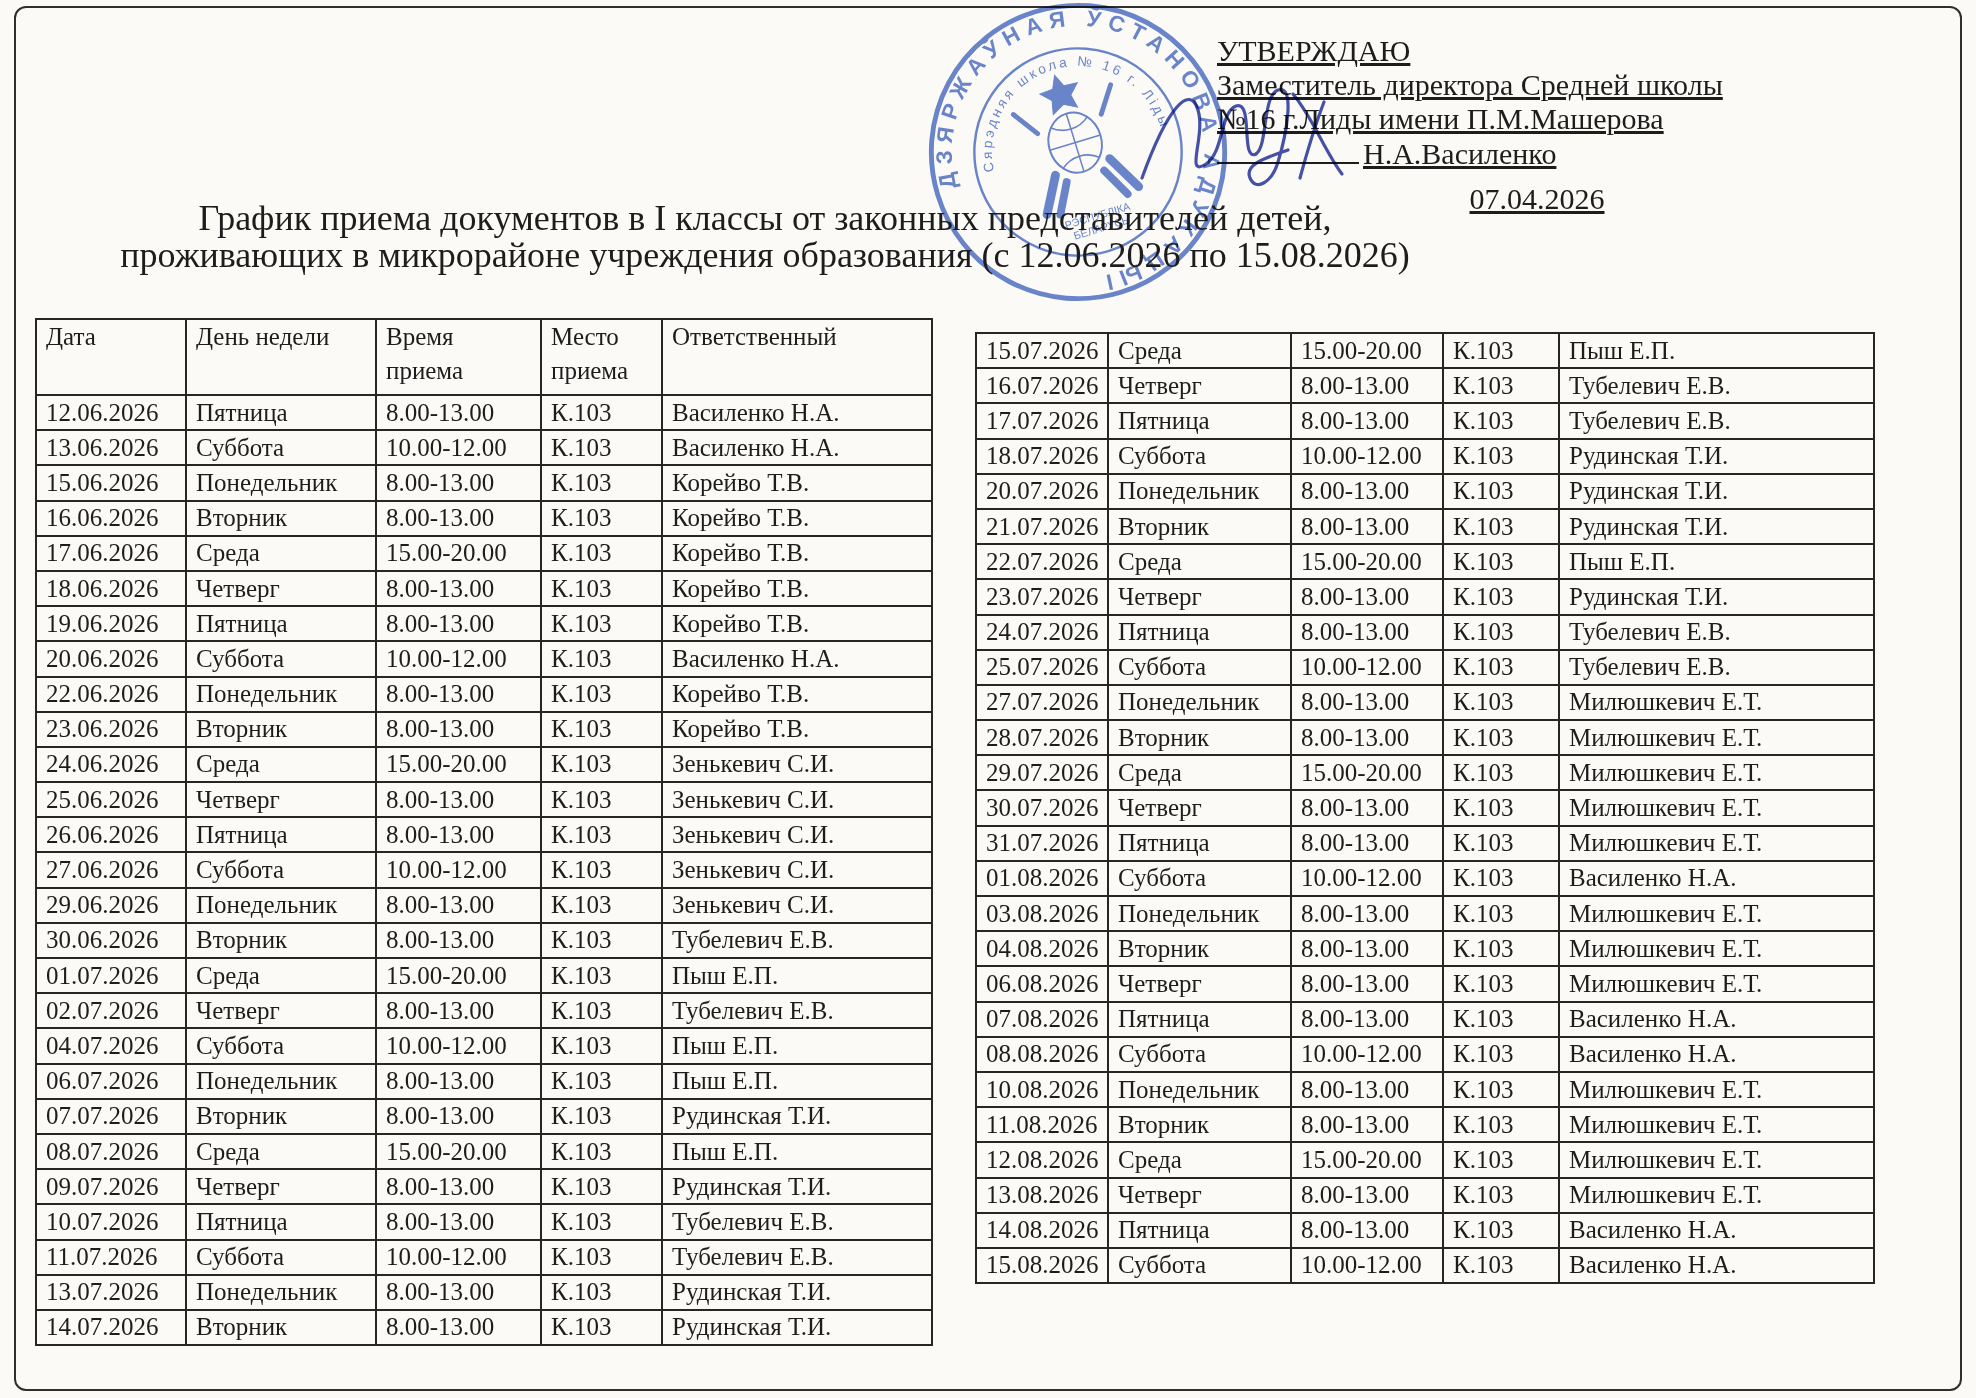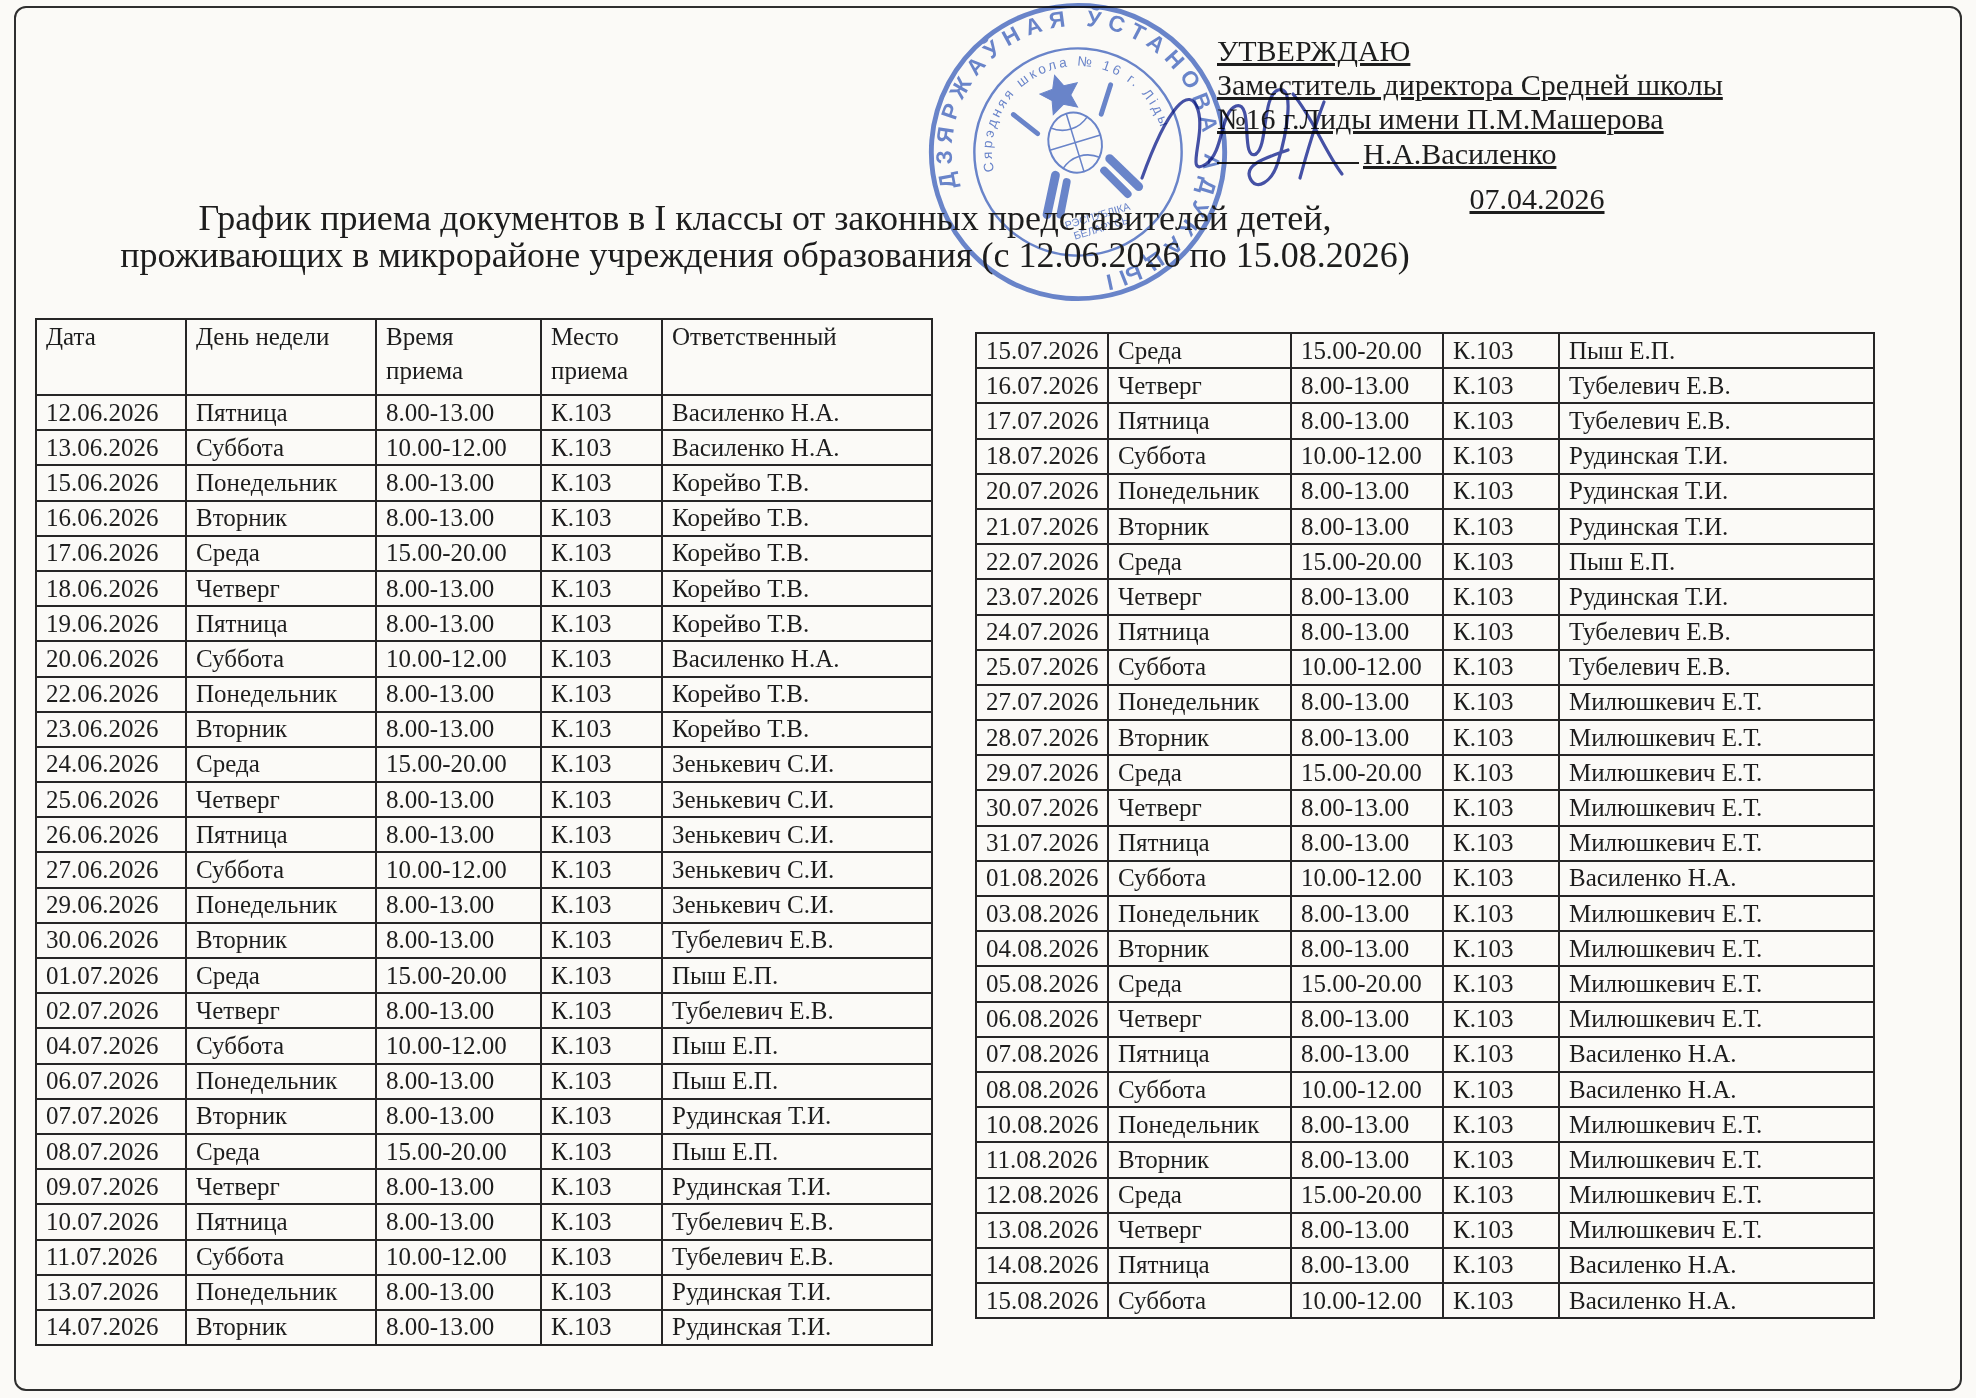--- a/index.html
+++ b/index.html
@@ -449,27 +449,20 @@
         <td>Милюшкевич Е.Т.</td>
       </tr>
       <tr>
         <td>04.08.2026</td>
         <td>Вторник</td>
         <td>8.00-13.00</td>
         <td>К.103</td>
         <td>Милюшкевич Е.Т.</td>
       </tr>
       <tr>
-        <td>05.08.2026</td>
-        <td>Среда</td>
-        <td>15.00-20.00</td>
-        <td>К.103</td>
-        <td>Милюшкевич Е.Т.</td>
-      </tr>
-      <tr>
         <td>06.08.2026</td>
         <td>Четверг</td>
         <td>8.00-13.00</td>
         <td>К.103</td>
         <td>Милюшкевич Е.Т.</td>
       </tr>
       <tr>
         <td>07.08.2026</td>
         <td>Пятница</td>
         <td>8.00-13.00</td>

